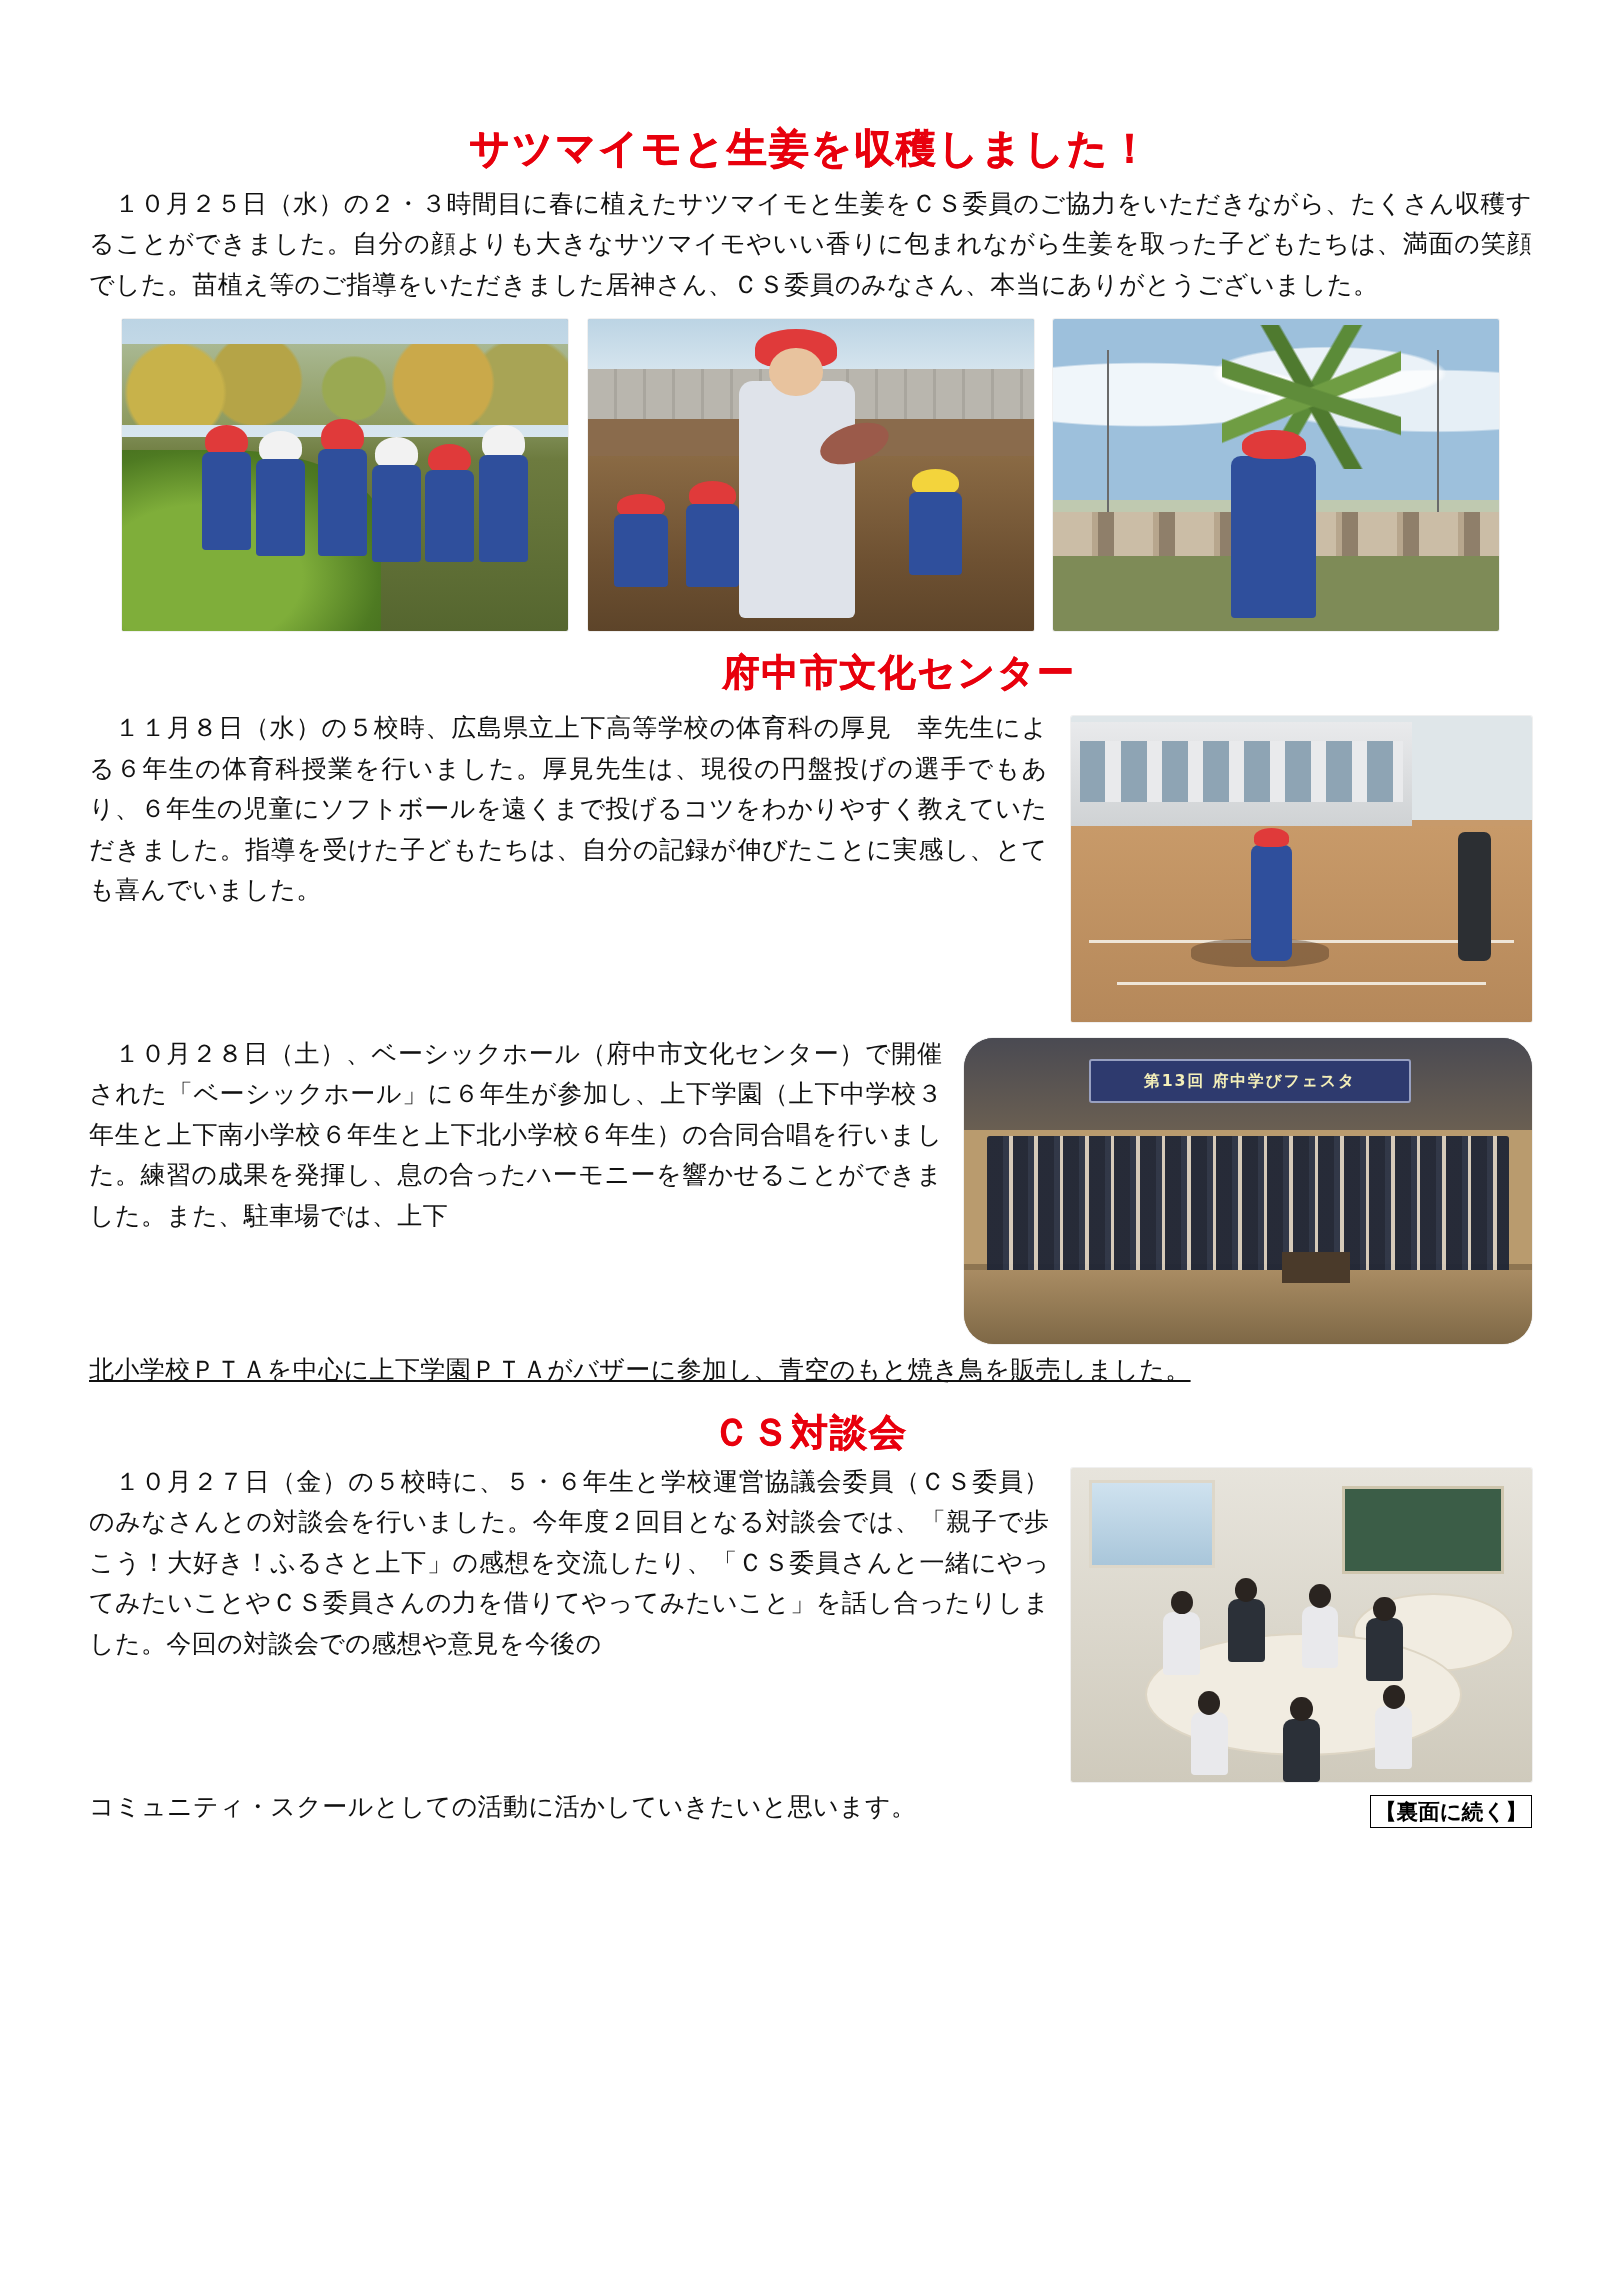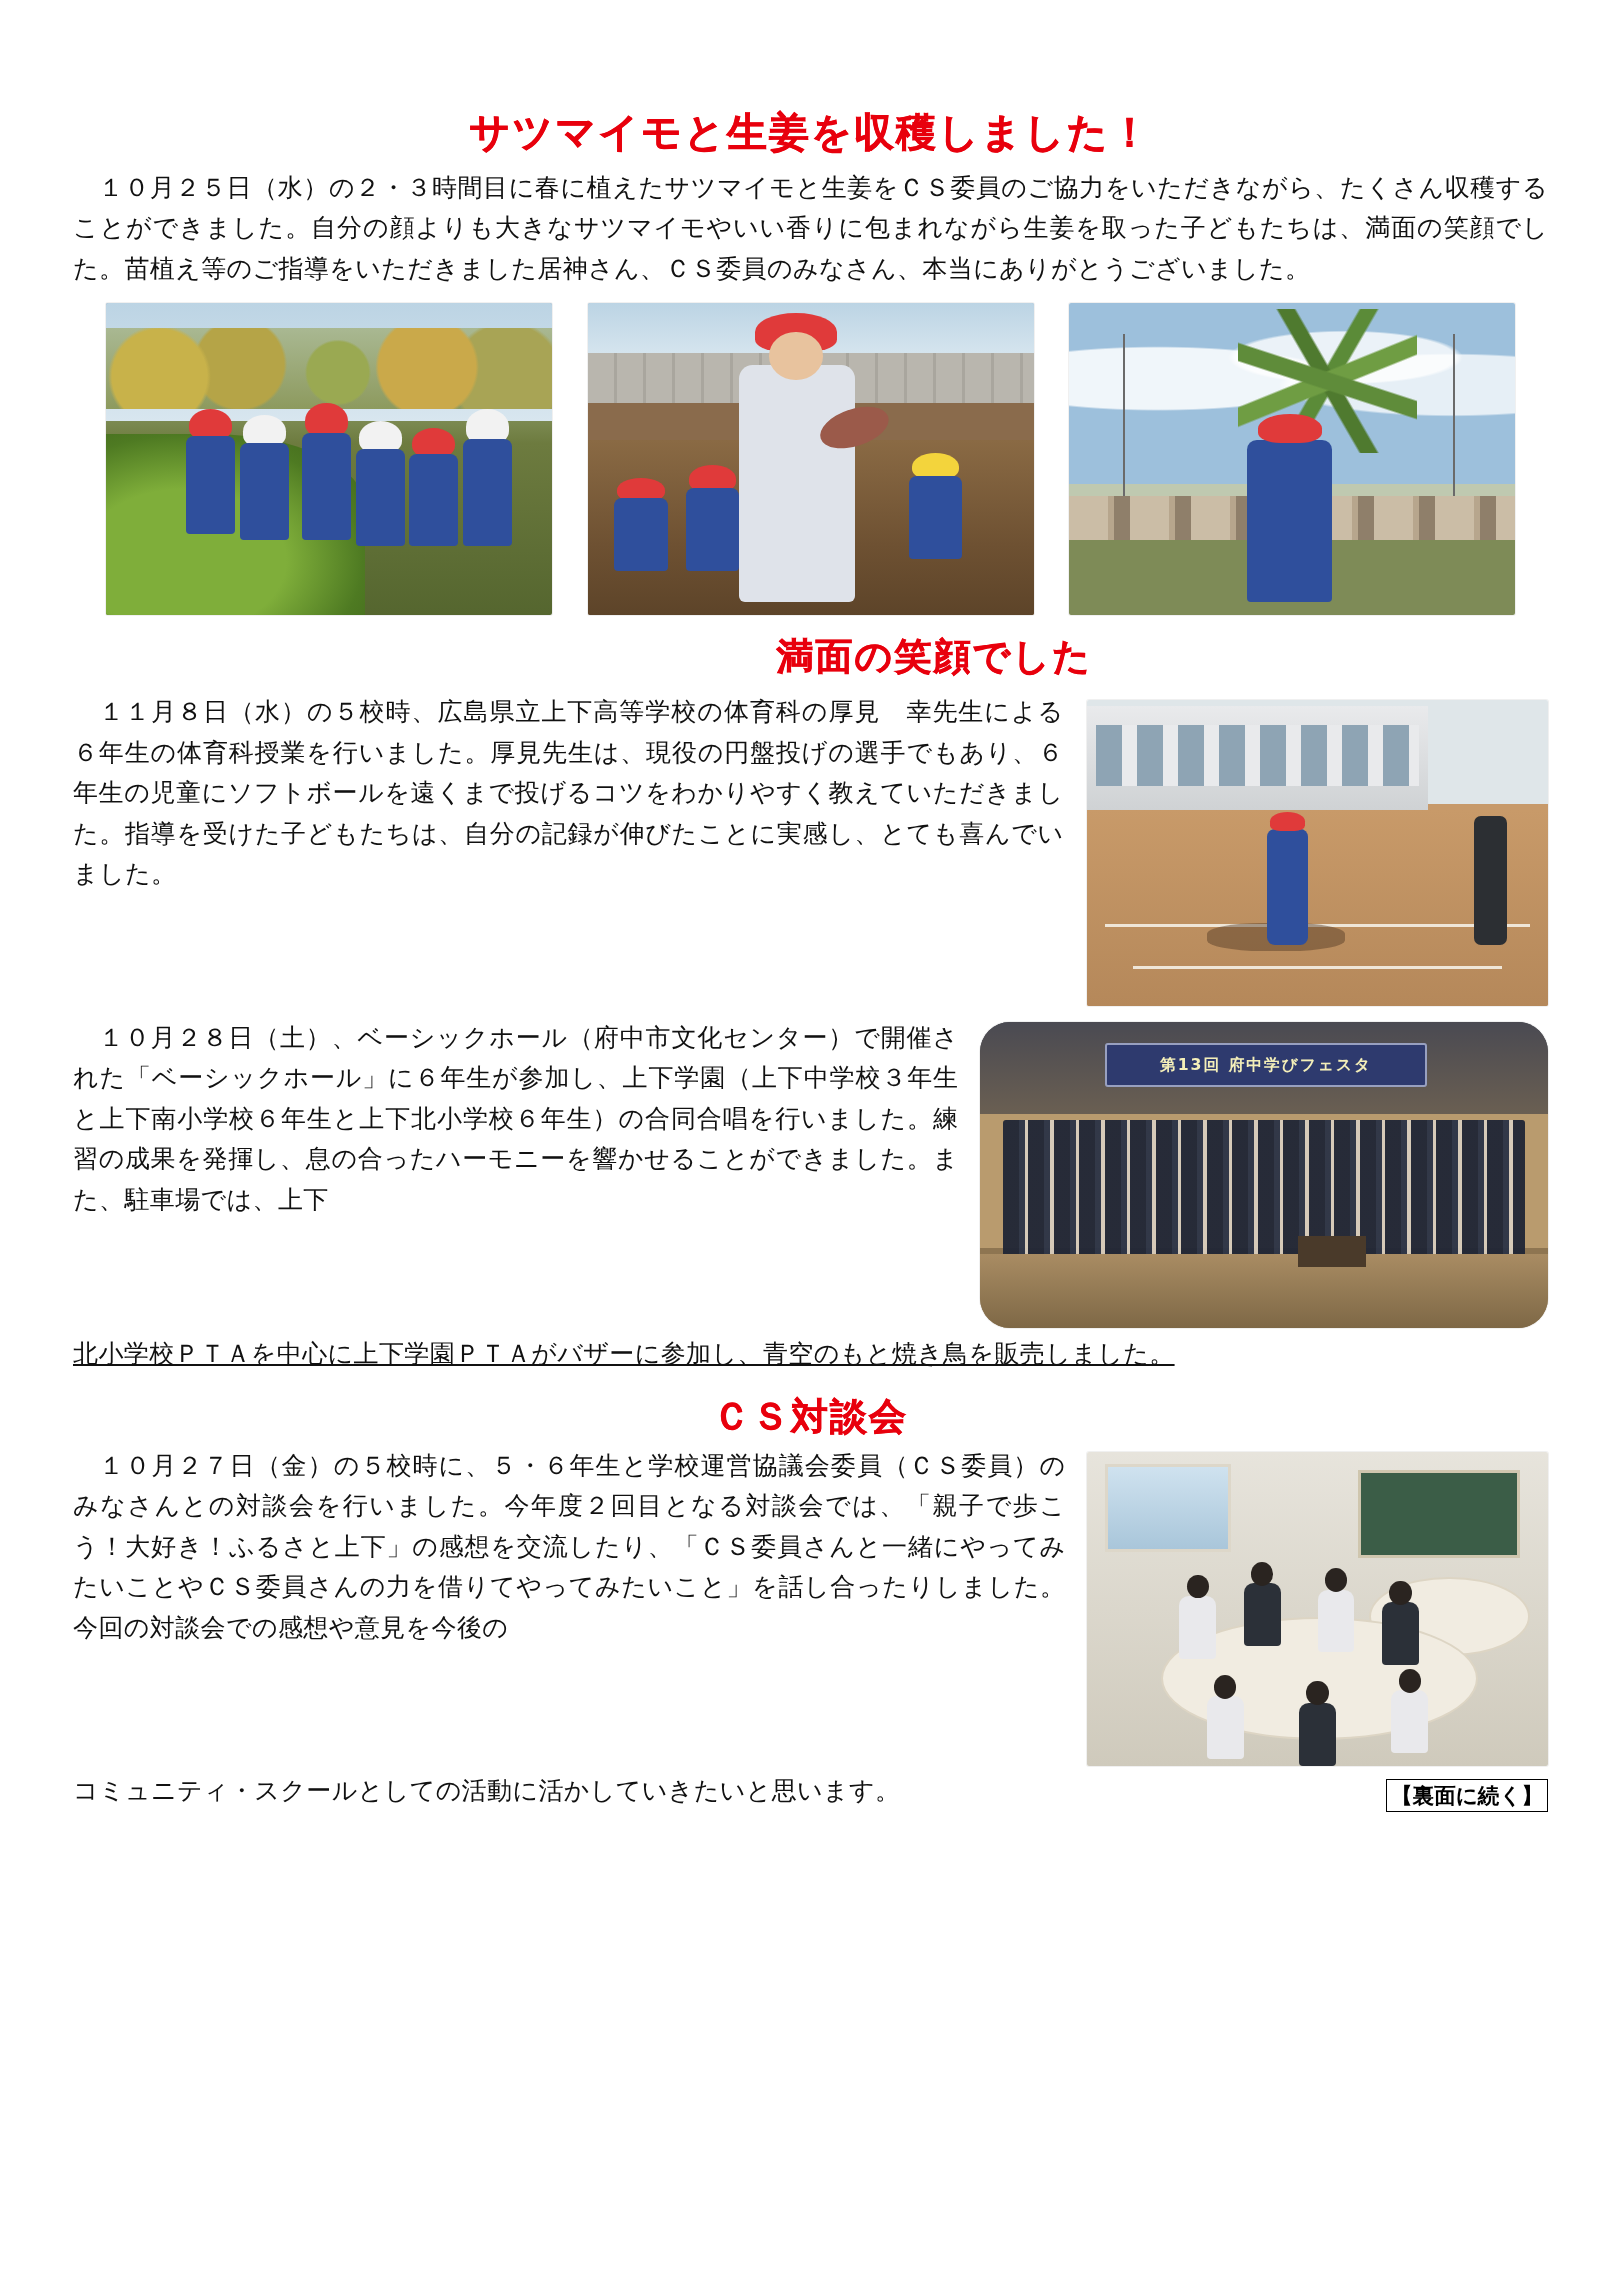--- a/index.html
+++ b/index.html
@@ -12,21 +12,21 @@
     height: 2293px;
     font-family: "Liberation Serif", "DejaVu Serif", serif;
     color: #000000;
     position: relative;
     overflow: hidden;
   }
   .page {
     position: relative;
     width: 1621px;
     height: 2293px;
-    padding: 0;
+    padding: 16px;
     box-sizing: border-box;
   }
 
   
   .heading {
     color: #e8000d;
     font-family: "DejaVu Sans", "Liberation Sans", sans-serif;
     font-weight: bold;
     text-align: center;
     letter-spacing: 2px;
@@ -305,21 +305,21 @@
       <div class="pole" style="left:86%;"></div>
       <div class="houses"></div>
       <div class="leaves"></div>
       <div class="child">
           <div class="cap"></div>
         </div>
     </div>
 
   </div>
 
-  <h2 class="heading heading-right" style="margin:17.6px 0 2px 0;">満面の笑顔でした</h2>
+  <h2 class="heading heading-right" style="margin:17.6px 0 2px 0;">府中市文化センター</h2>
 
   <div class="sec2 clearfix">
     <div class="photo float-img p4">
       <div class="building"></div>
       <div class="windows"></div>
       <div class="ground"></div>
       <div class="line" style="left:4%;bottom:26%;width:92%;"></div>
       <div class="line" style="left:10%;bottom:12%;width:80%;"></div>
       <div class="shadow" style="left:26%;bottom:18%;width:30%;height:9%;"></div>
       <div class="pupil">

